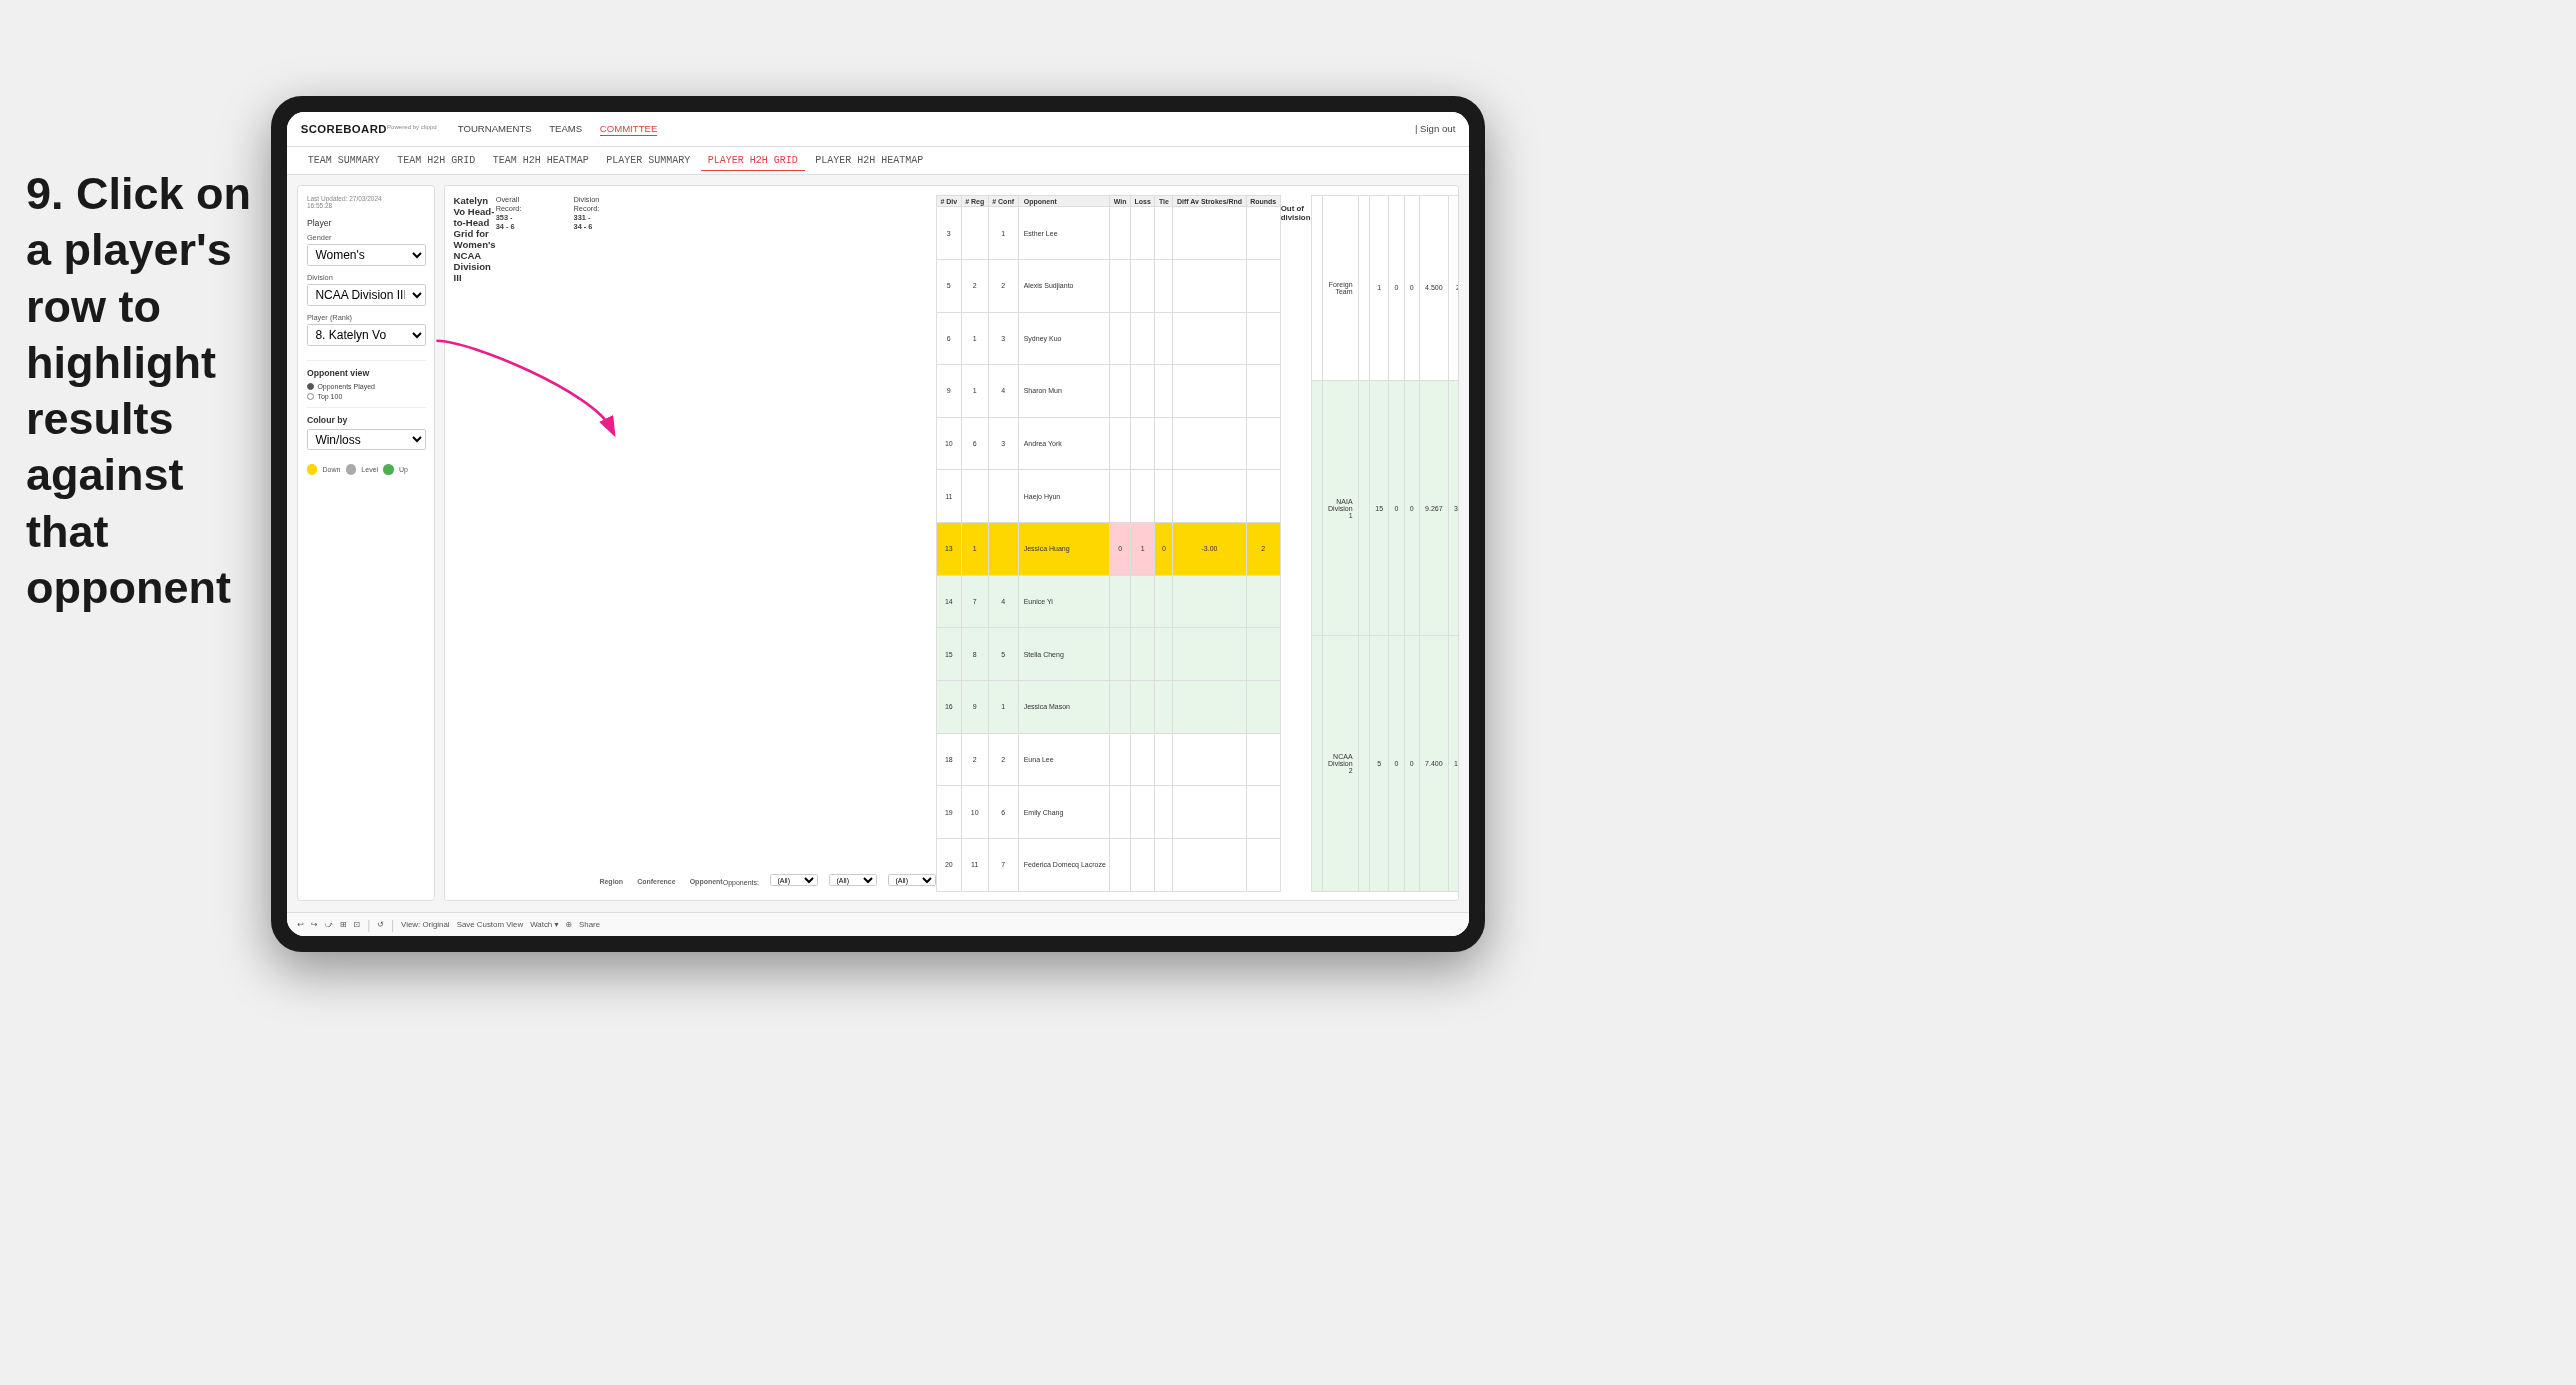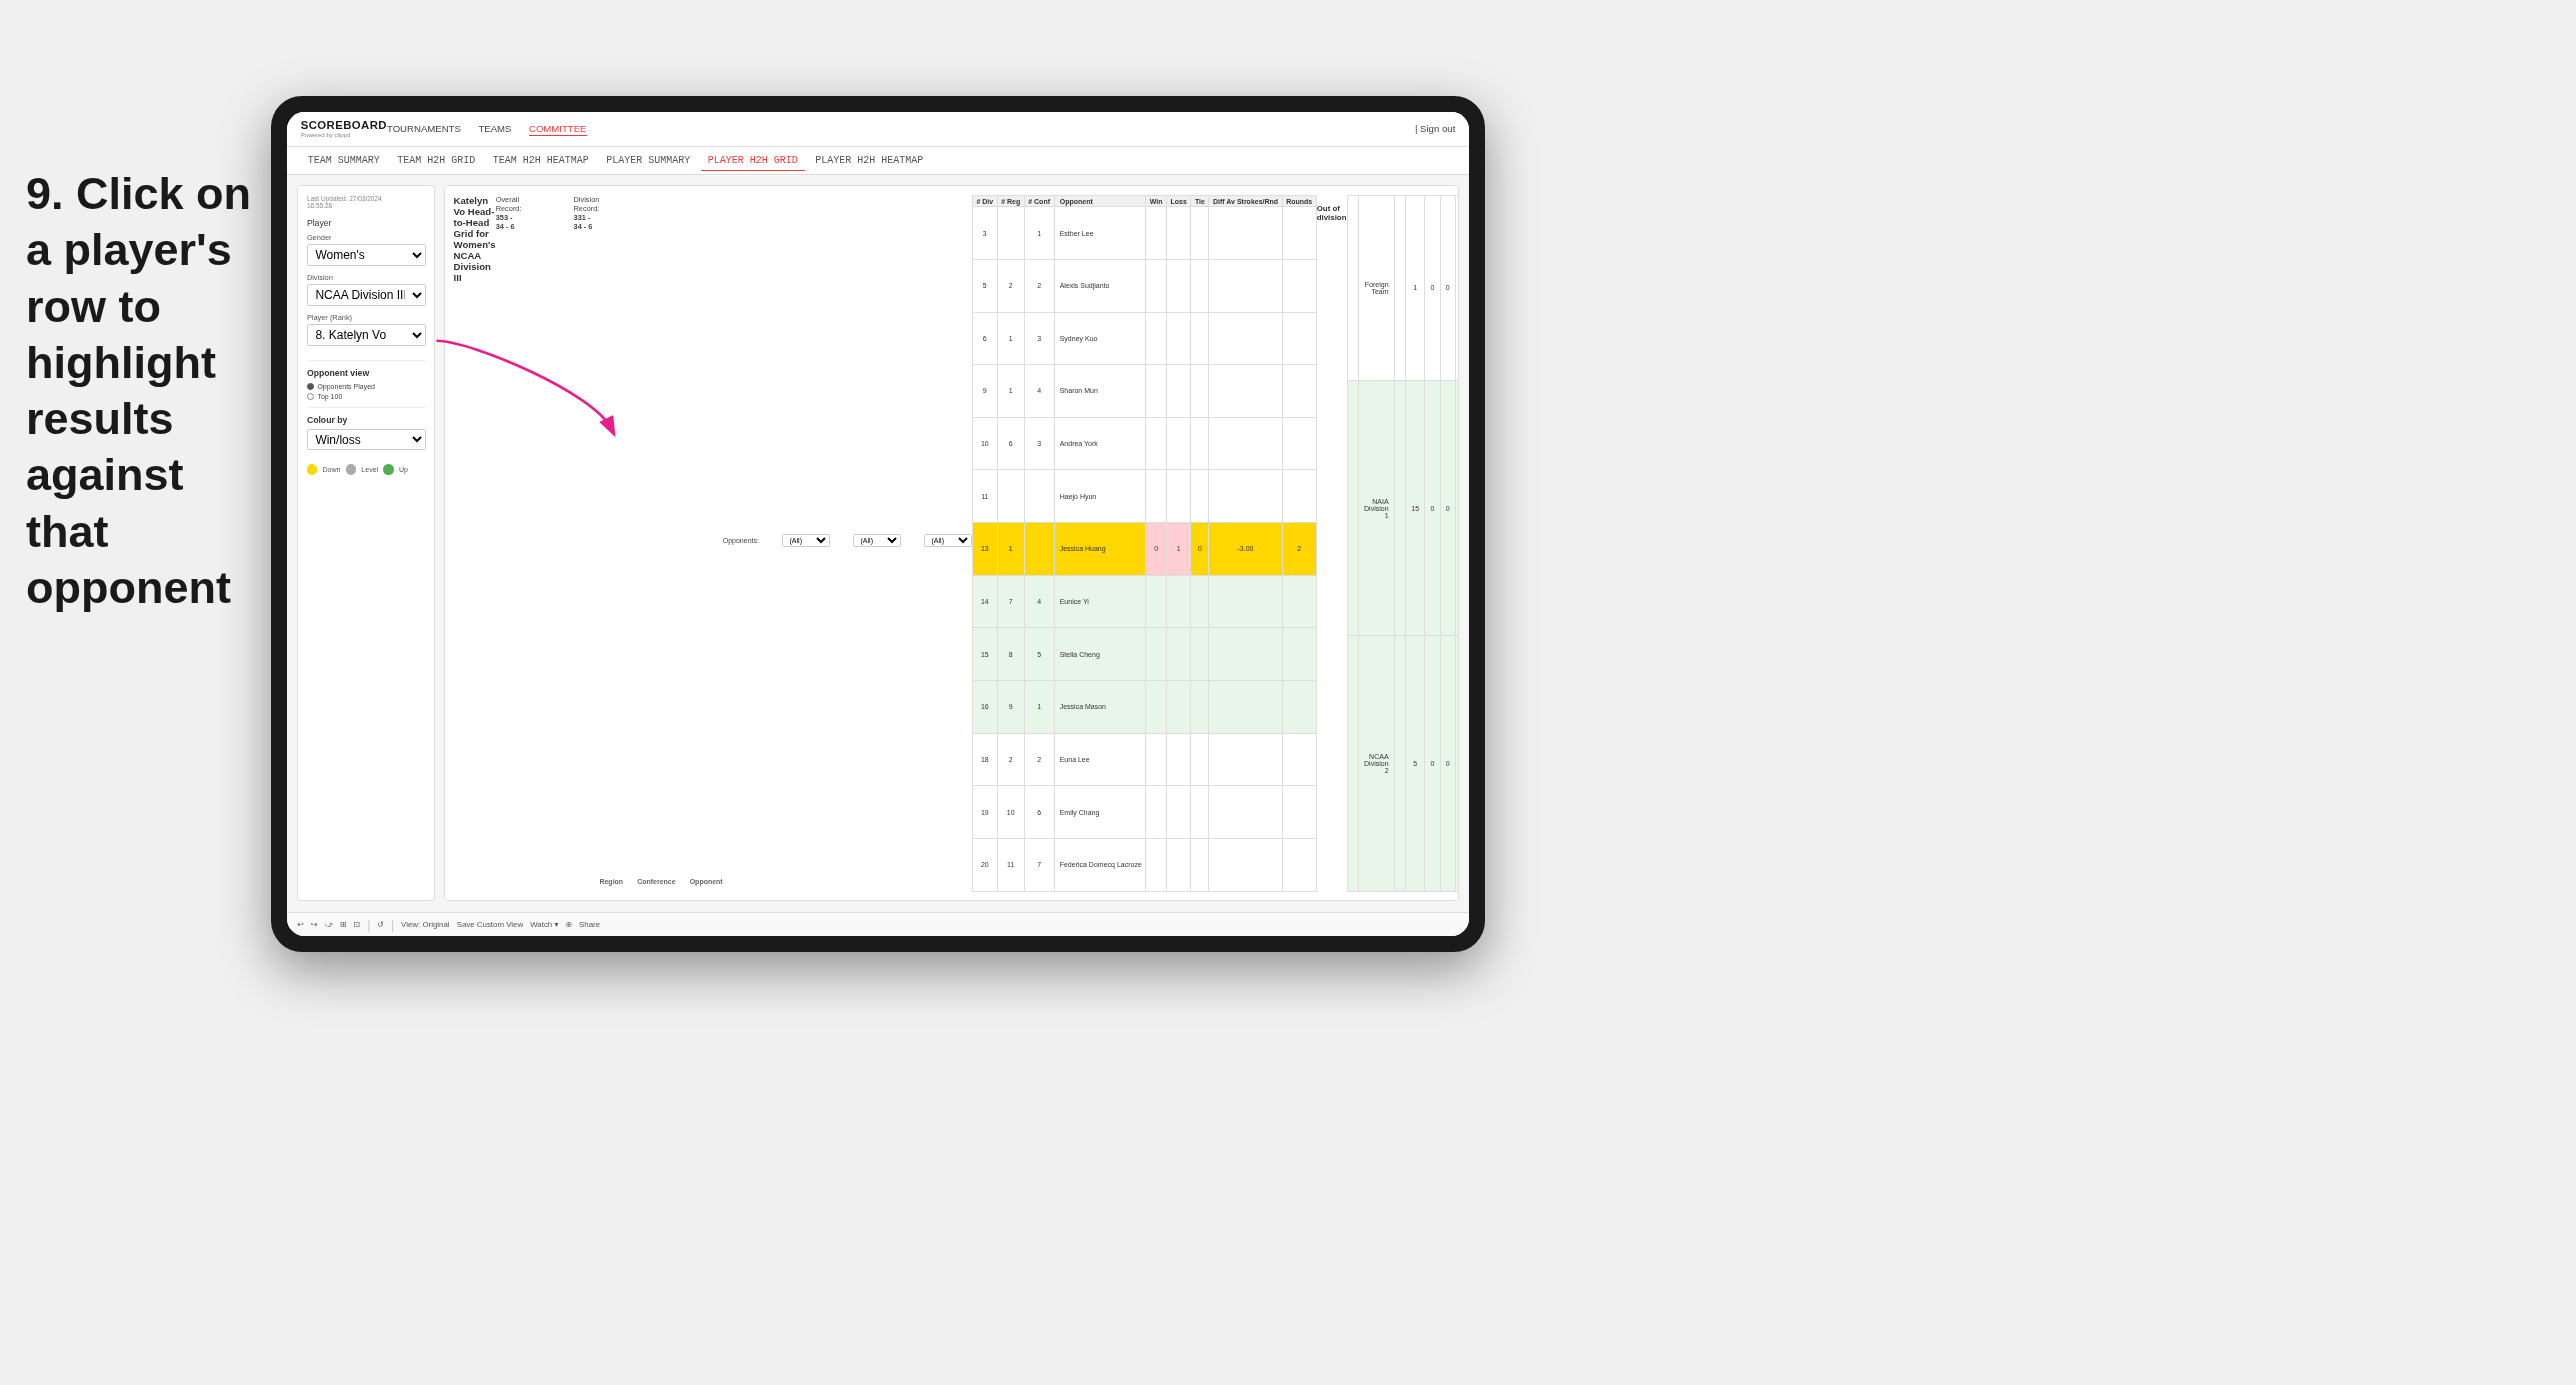--- a/index.html
+++ b/index.html
@@ -41,21 +41,23 @@
       align-items: center;
       padding: 0 14px;
       height: 35px;
       border-bottom: 0.9px solid #ddd;
       background: #fff;
       flex-shrink: 0;
     }
 
     .logo-area {
       display: flex;
-      flex-direction: column;
+      flex-direction: row;
+      margin-right: 21px;
+      text-align: right;
     }
 
     .logo-text {
       font-size: 11.4px;
       font-weight: 900;
       color: #1a1a1a;
       letter-spacing: 0.4px;
       text-transform: uppercase;
     }
 
@@ -276,22 +278,22 @@
     }
 
     .filter-label {
       font-size: 7px;
       color: #666;
       font-weight: bold;
     }
 
     .filter-sub-row {
       display: flex;
-      align-items: center;
-      gap: 23px;
+      align-items: flex-end;
+      gap: 11px;
     }
 
     .filter-col-label {
       font-size: 7px;
       color: #444;
       white-space: nowrap;
     }
 
     .filter-select {
       font-size: 7px;

